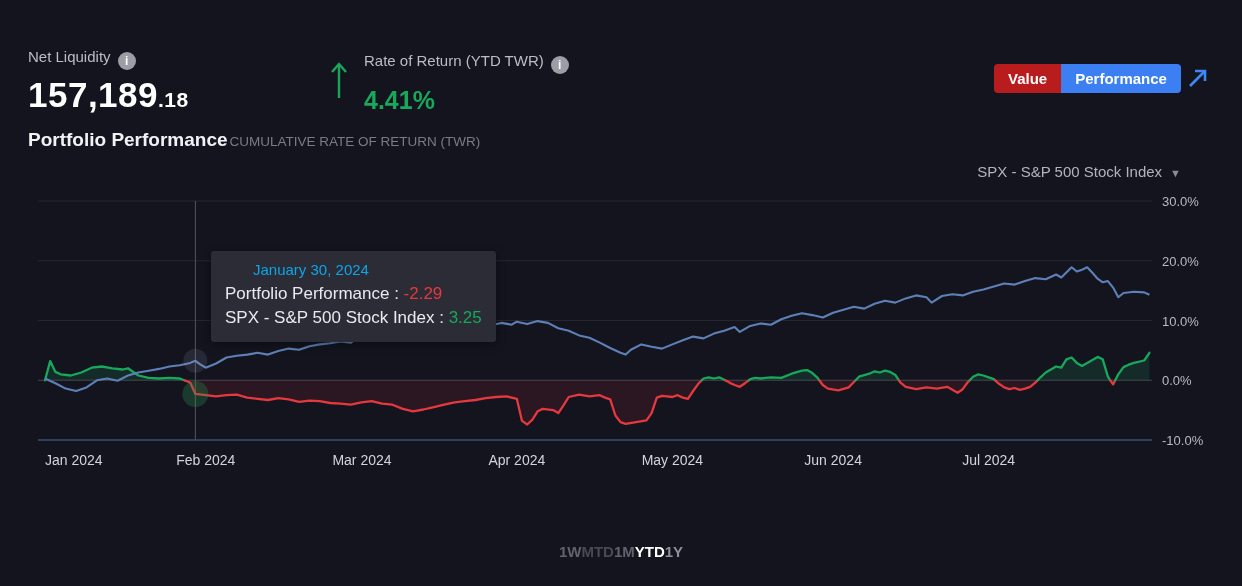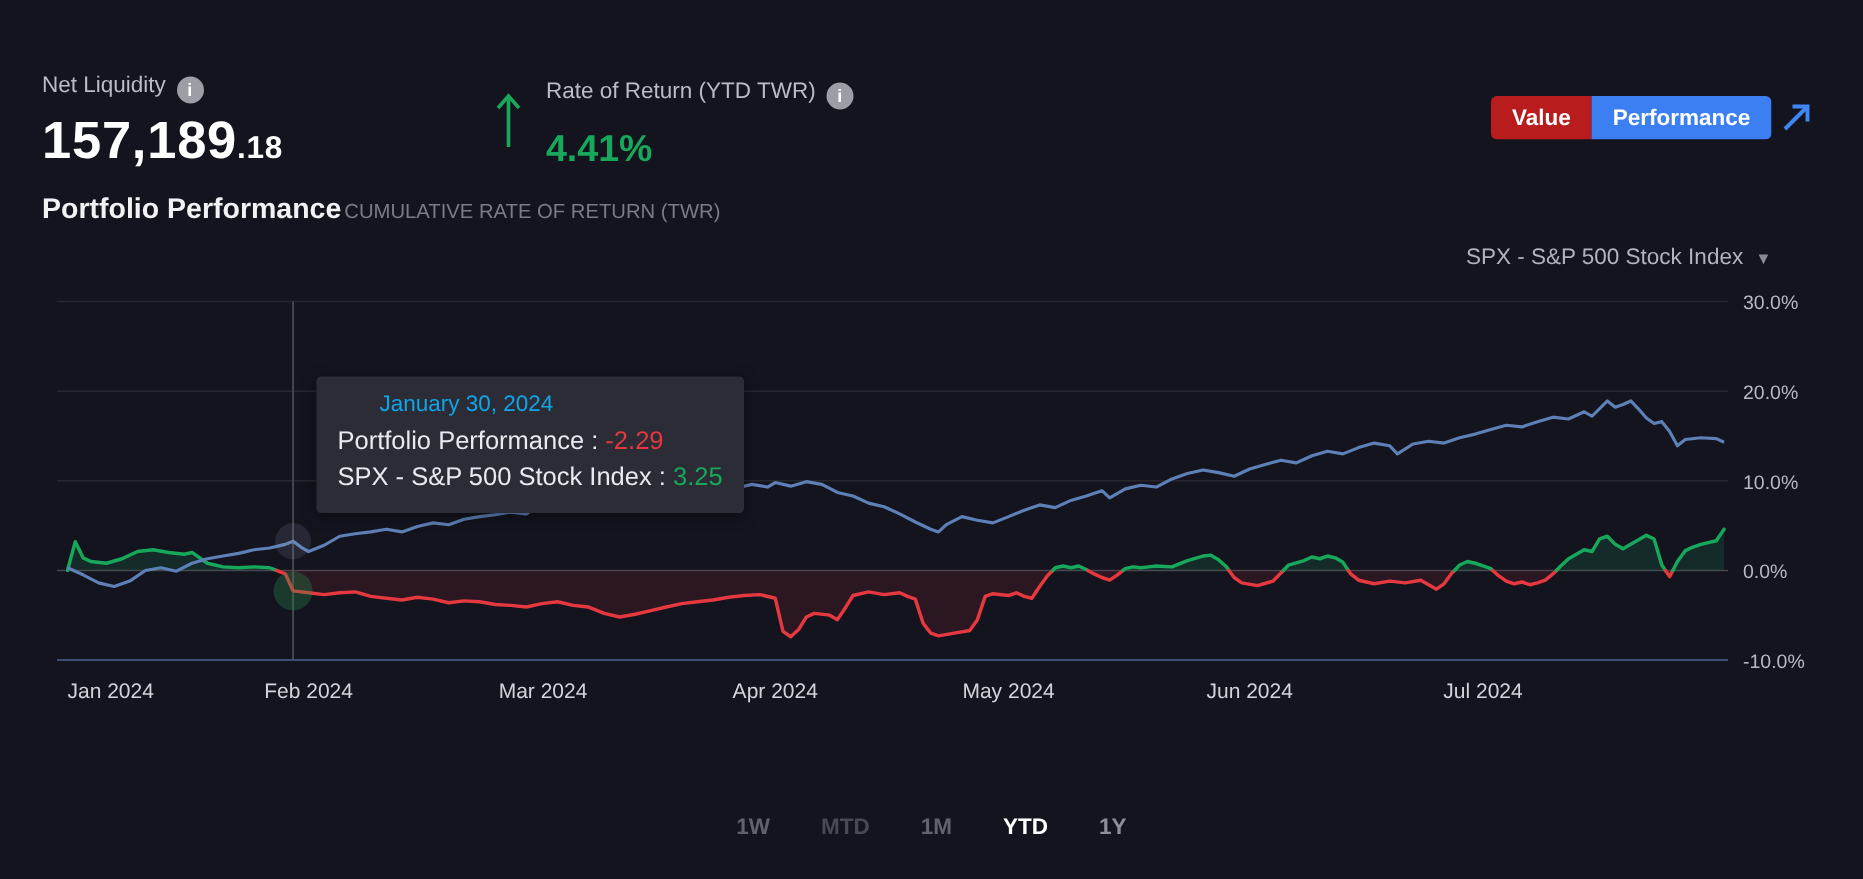--- a/index.html
+++ b/index.html
@@ -47,21 +47,21 @@
   .tooltip{
     background:#2b2c36;border-radius:3px;padding:10px 14px 12px 14px;
     box-shadow:0 2px 10px rgba(0,0,0,.45);
   }
   .tooltip .tt-date{font-size:15px;color:#0ea5e9;margin-bottom:4px;margin-left:28px;}
   .tooltip .tt-row{font-size:17px;color:#e9e9ee;line-height:24px;white-space:nowrap;}
   .tt-val-neg{color:var(--red,#e5383f);}
   .tt-val-pos{color:var(--green,#1ba75a);}
 
   
-  .timeframes{display:flex;justify-content:center;gap:34px;font-size:15px;font-weight:bold;}
+  .timeframes{display:flex;justify-content:center;font-size:15px;font-weight:bold;}
   .tf{cursor:pointer;color:#62626c;}
   .tf.dimmer{color:#494951;}
   .tf.normal{color:#8f8f99;}
   .tf.active{color:#ffffff;}
 </style>
 </head>
 <body>
 
 <div class="app" style="--bg: #14141f; --accent: #3b7ff2; --green: #17a85b; --red: #e5383f;">
 

